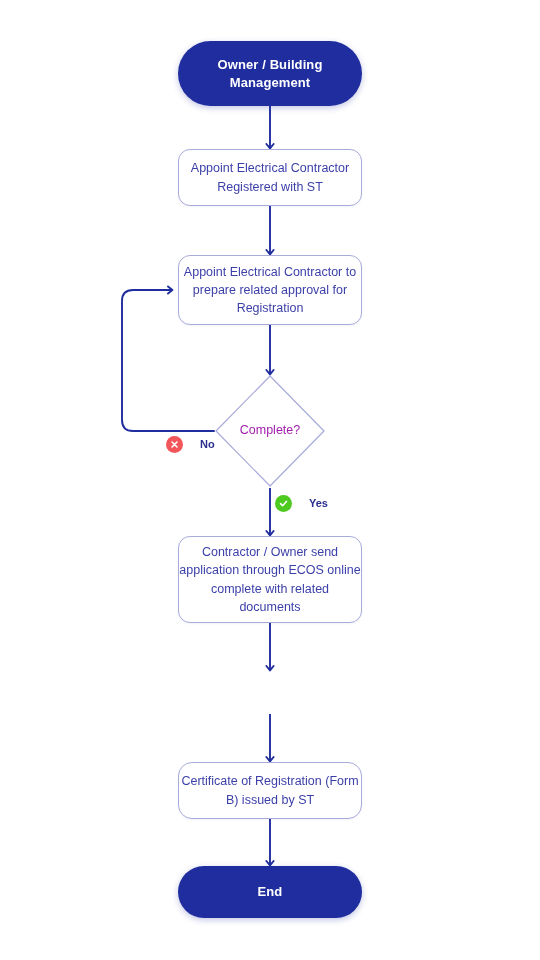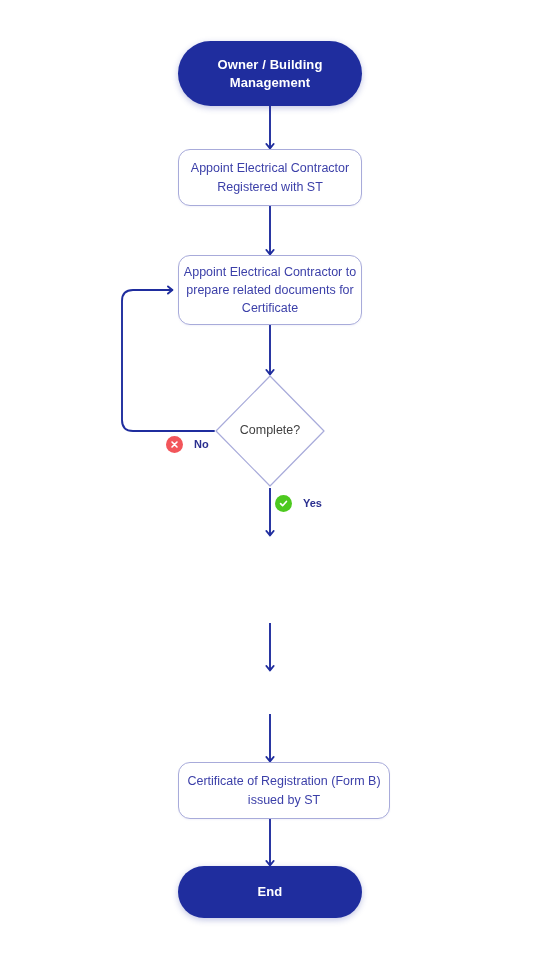--- a/index.html
+++ b/index.html
@@ -46,32 +46,32 @@
     background: #ffffff;
     border: 1.2px solid #A8ABDA;
     border-radius: 12px;
     color: #3B3FA8;
     font-size: 12.5px;
     line-height: 1.45;
     box-shadow: 0 1px 2px rgba(80,90,180,0.07);
   }
   .decision-label {
     position: absolute;
-    color: #404040;
+    color: #a21caf;
     font-size: 12.5px;
     text-align: center;
     width: 120px;
     left: 210px;
     top: 423px;
   }
   .branch-label {
     position: absolute;
     display: flex;
     align-items: center;
-    gap: 11px;
+    gap: 17px;
     font-size: 11px;
     font-weight: bold;
     color: #2A2F8F;
   }
   .badge {
     width: 17px;
     height: 17px;
     border-radius: 50%;
     display: flex;
     align-items: center;
@@ -118,21 +118,21 @@
 
   <div class="node process" id="node-appoint-registered" style="left:178px; top:149px; width:184px; height:57px;">
     <span>Appoint Electrical Contractor Registered with ST</span>
   </div>
 
   <div class="node terminator" id="node-start" style="left:178px; top:41px; width:184px; height:65px;">
     <span>Owner / Building Management</span>
   </div>
 
   <div class="node process" id="node-appoint-documents" style="left:178px; top:255px; width:184px; height:70px;">
-    <span>Appoint Electrical Contractor to prepare related documents for Certificate</span>
+    <span>Appoint Electrical Contractor to prepare related approval for Registration</span>
   </div>
 
   <div class="decision-label">Complete?</div>
 
   <div class="branch-label" id="label-no">
     <span class="badge badge-no">
       <svg width="11" height="11" viewBox="0 0 12 12" aria-hidden="true">
         <path d="M3.3,3.3 L8.7,8.7 M8.7,3.3 L3.3,8.7" stroke="#ffffff" stroke-width="1.8" stroke-linecap="round"></path>
       </svg>
     </span>
@@ -141,23 +141,26 @@
 
   <div class="branch-label" id="label-yes">
     <span class="badge badge-yes">
       <svg width="11" height="11" viewBox="0 0 12 12" aria-hidden="true">
         <path d="M2.8,6.2 L5,8.4 L9.2,3.8" stroke="#ffffff" fill="none" stroke-width="1.8" stroke-linecap="round" stroke-linejoin="round"></path>
       </svg>
     </span>
     <span class="branch-text">Yes</span>
   </div>
 
+  <div class="node process" id="node-send-application" style="left:178px; top:536px; width:184px; height:87px;">
+    <span>Contractor / Owner send application through ECOS online complete with related documents</span>
+  </div>
 
 
-  <div class="node process" id="node-certificate" style="left:178px; top:762px; width:212px; height:57px;">
+  <div class="node process" id="node-certificate" style="left:178px; top:762px; width:184px; height:57px;border-radius:14px;">
     <span>Certificate of Registration (Form B) issued by ST</span>
   </div>
 
   <div class="node terminator" id="node-end" style="left:178px; top:866px; width:184px; height:52px;">
     <span>End</span>
   </div>
 
 </div>
 
 </body></html>

